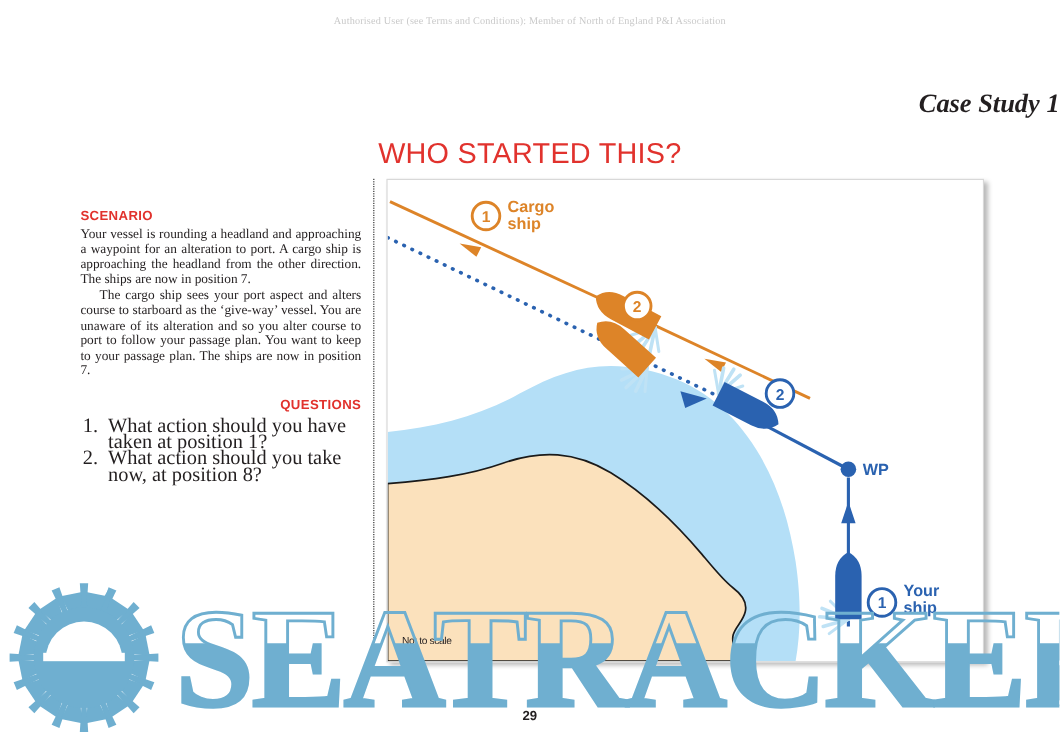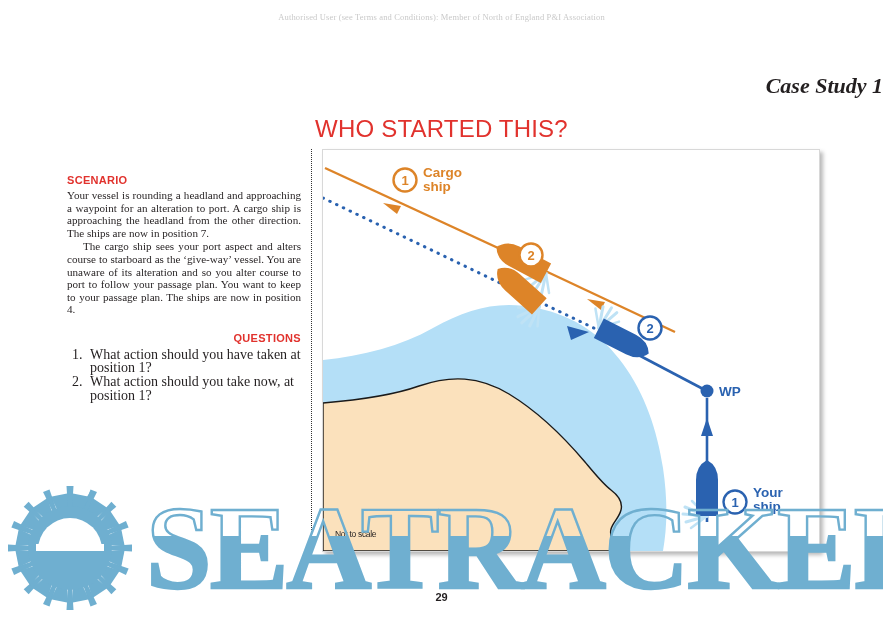--- a/index.html
+++ b/index.html
@@ -39,21 +39,21 @@
   .body-text{
     font-family:"Liberation Serif", serif;
     font-size:11.1px;line-height:12.6px;color:#231f20;
     text-align:justify;margin:0;
   }
   .body-text.indent{text-indent:16px;margin-top:1px;}
   .q-head{margin-top:16px;text-align:right;}
   ol.qlist{
     margin:4px 0 0 0;padding:0 0 0 19px;
     font-family:"Liberation Serif", serif;
-    font-size:14px;line-height:13.2px;color:#231f20;
+    font-size:17px;line-height:13.2px;color:#231f20;
   }
   ol.qlist li{margin-bottom:1px;padding-left:4px;}
 
   
   .divider{
     position:absolute;left:311px;top:149px;width:0;height:401px;
     border-left:1px dotted #333;
   }
 
   
@@ -92,26 +92,26 @@
   <div class="auth-header">Authorised User (see Terms and Conditions): Member of North of England P&amp;I Association</div>
 
   <div class="case-title">Case Study 1</div>
   <div class="main-title">WHO STARTED THIS?</div>
 
   <div class="divider"></div>
 
   <div class="left-col">
     <p class="sec-head">SCENARIO</p>
     <p class="body-text">Your vessel is rounding a headland and approaching a waypoint for an alteration to port. A cargo ship is approaching the headland from the other direction. The ships are now in position 7.</p>
-    <p class="body-text indent">The cargo ship sees your port aspect and alters course to starboard as the ‘give-way’ vessel. You are unaware of its alteration and so you alter course to port to follow your passage plan. You want to keep to your passage plan. The ships are now in position 4.</p>
+    <p class="body-text indent">The cargo ship sees your port aspect and alters course to starboard as the ‘give-way’ vessel. You are unaware of its alteration and so you alter course to port to follow your passage plan. You want to keep to your passage plan. The ships are now in position 7.</p>
 
     <p class="sec-head q-head">QUESTIONS</p>
     <ol class="qlist">
       <li>What action should you have taken at position 1?</li>
-      <li>What action should you take now, at position 1?</li>
+      <li>What action should you take now, at position 8?</li>
     </ol>
   </div>
 
   <div class="diagram">
     <svg width="496" height="401" viewBox="0 0 496 401" xmlns="http://www.w3.org/2000/svg">
       <defs>
 
         <g id="wake">
           <path d="M0 0 L-22 -9" stroke="#BFE2F5" stroke-width="3" stroke-linecap="round" fill="none"></path>
           <path d="M0 0 L-24 -2" stroke="#BFE2F5" stroke-width="3" stroke-linecap="round" fill="none"></path>

